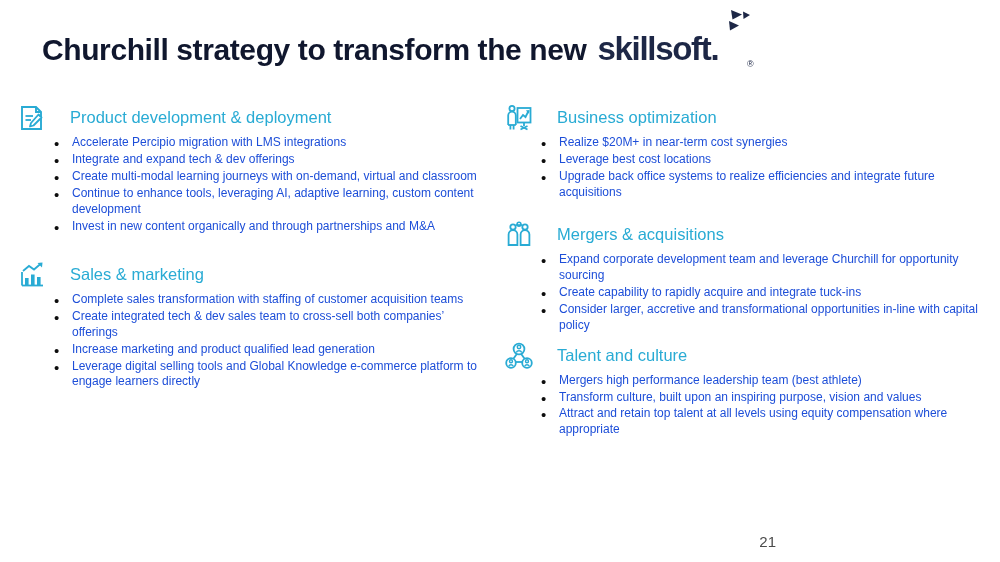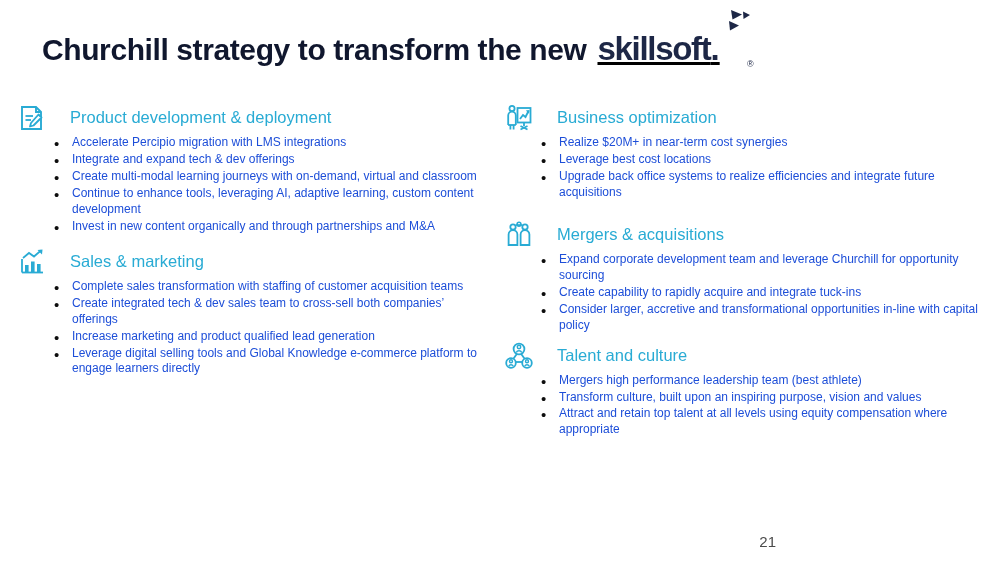--- a/index.html
+++ b/index.html
@@ -34,21 +34,20 @@
     font-size: 30px;
     font-weight: bold;
     color: #10172e;
     letter-spacing: -0.4px;
   }
   .logo-wrap {
     position: relative;
     margin-left: 11px;
     display: inline-flex;
     align-items: baseline;
-    text-decoration: underline;
   }
   .logo-text {
     font-size: 33px;
     font-weight: bold;
     color: #1d2746;
     letter-spacing: -1.3px;
   }
   .logo-dot {
     font-size: 33px;
     font-weight: bold;
@@ -113,21 +112,21 @@
   ul.bullets li::before {
     content: "\2022";
     position: absolute;
     left: 0;
     top: -1px;
     font-size: 15px;
     color: #0d0d0d;
   }
 
   
-  .sec-sales { margin-top: 13px; }
+  .sec-sales { margin-top: 26px; }
   .sec-ma { margin-top: 20px; }
   .sec-talent { margin-top: 8px; }
 
   .page-num {
     position: absolute;
     right: 20px;
     bottom: 12px;
     font-size: 15px;
     color: #4b4b4b;
   }

